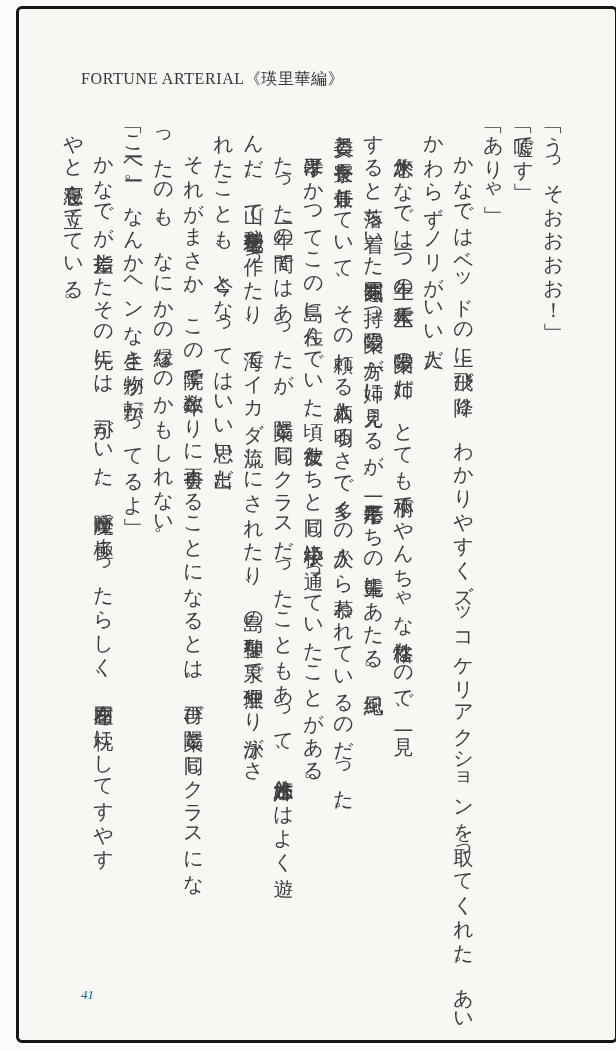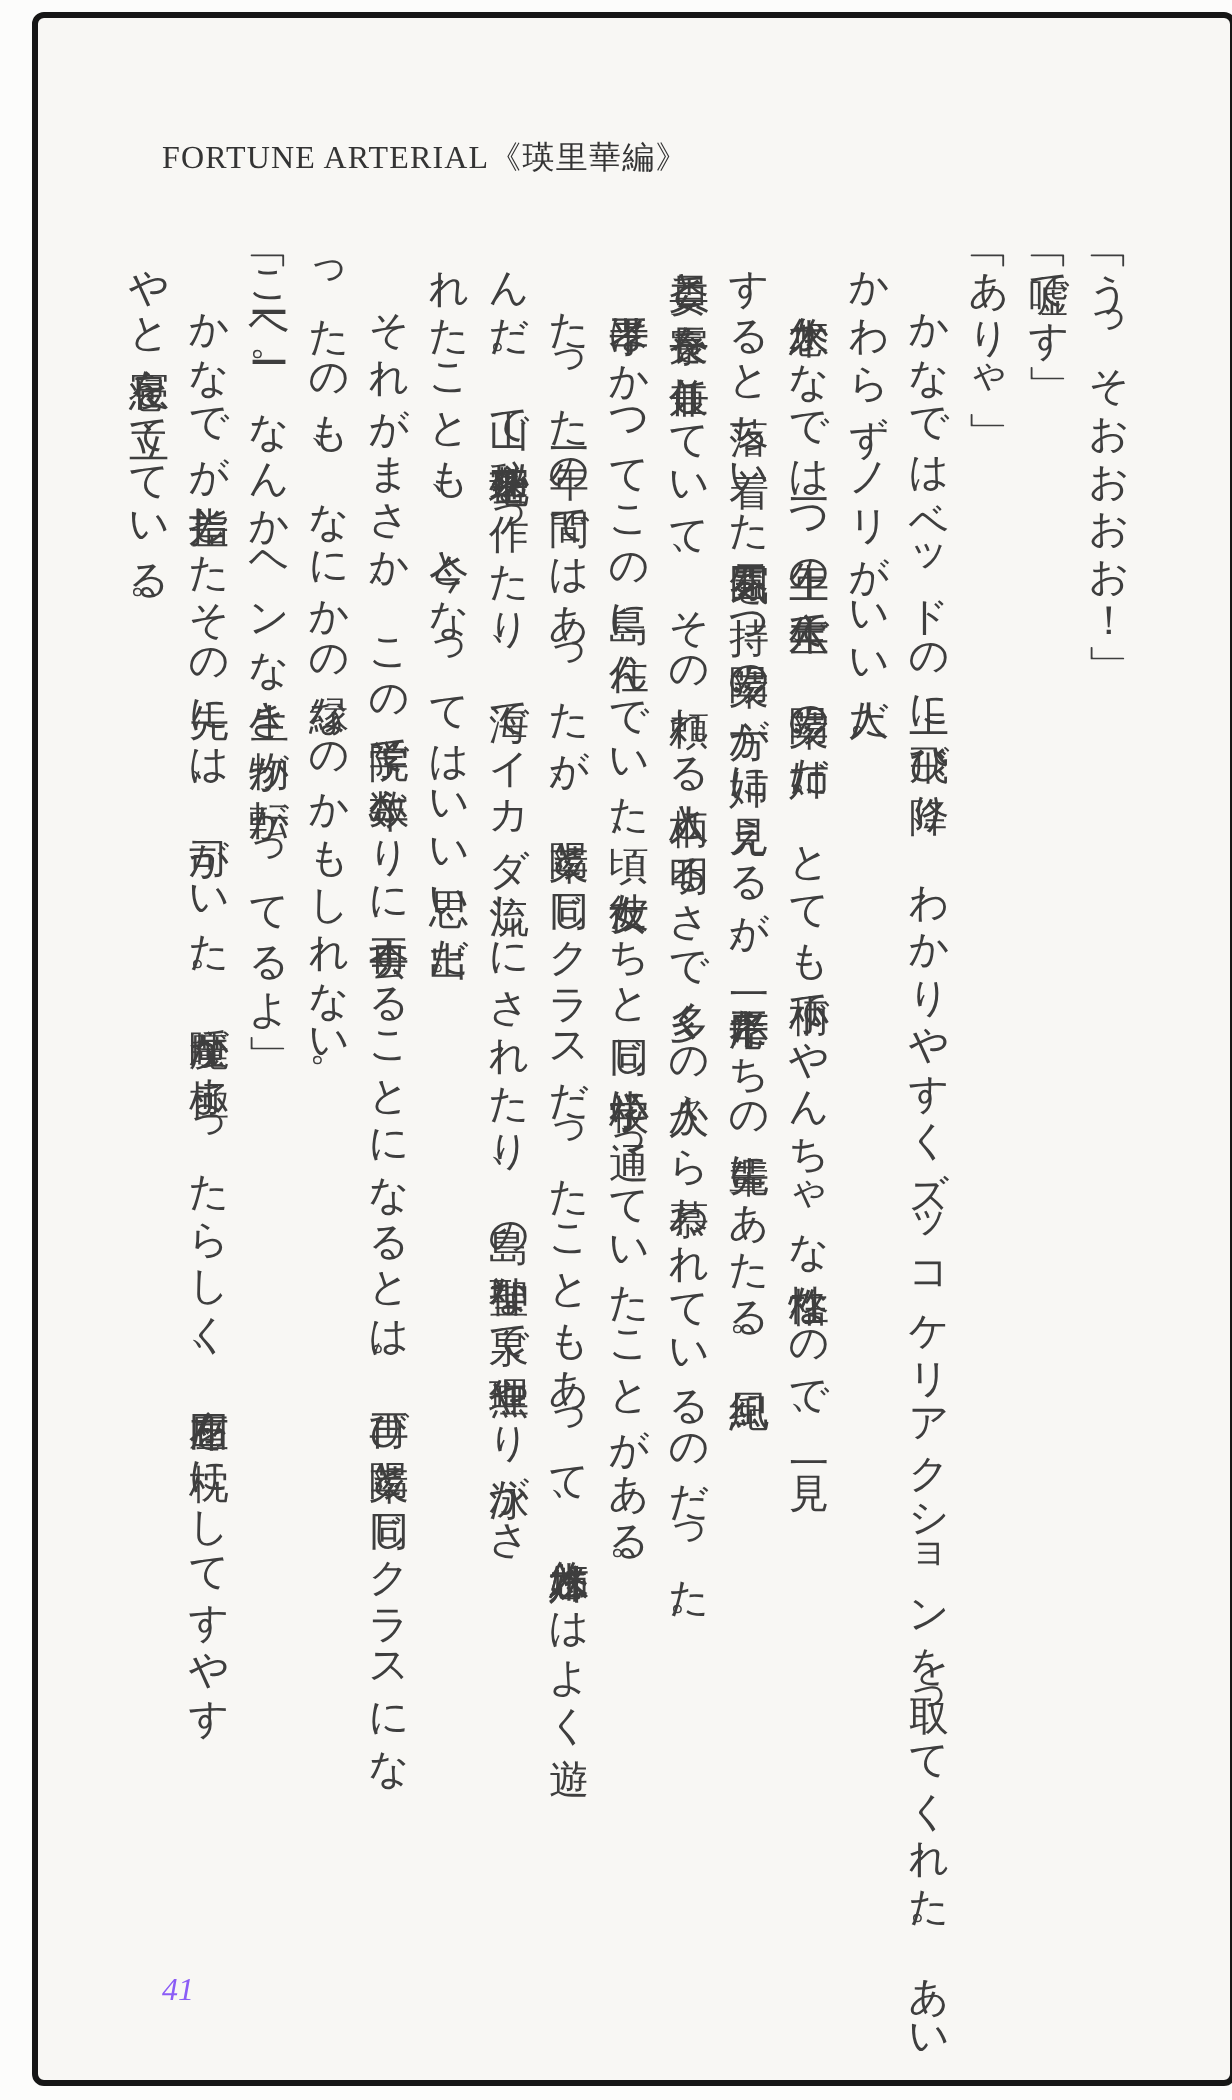--- a/index.html
+++ b/index.html
@@ -44,23 +44,23 @@
     color: #3e3e3e;
     white-space: nowrap;
   }
   .text-column {
     margin: 0;
   }
   .page-number {
     position: absolute;
     left: 62px;
     top: 978px;
-    font-size: 16px;
+    font-size: 13px;
     font-style: italic;
-    color: #8b5cf6;
+    color: #0369a1;
   }
 </style>
 </head>
 <body>
 
 <div class="page-frame">
 
   <div class="book-header">FORTUNE ARTERIAL《瑛里華編》</div>
 
   <div class="text-block">

